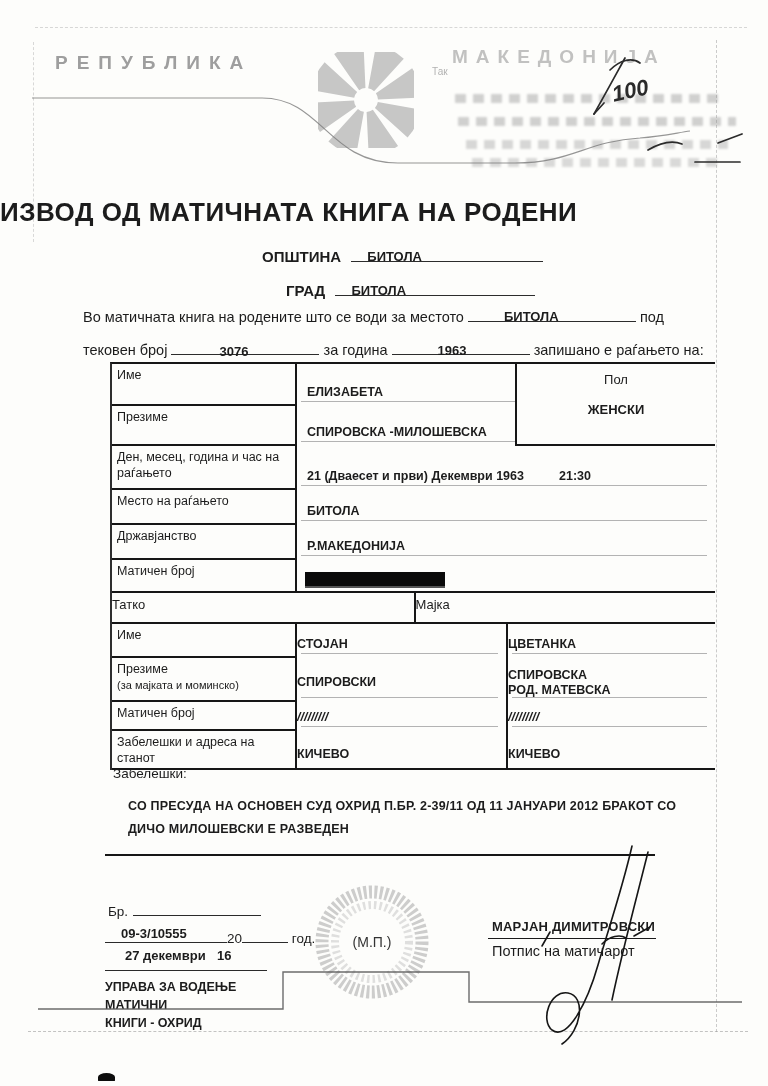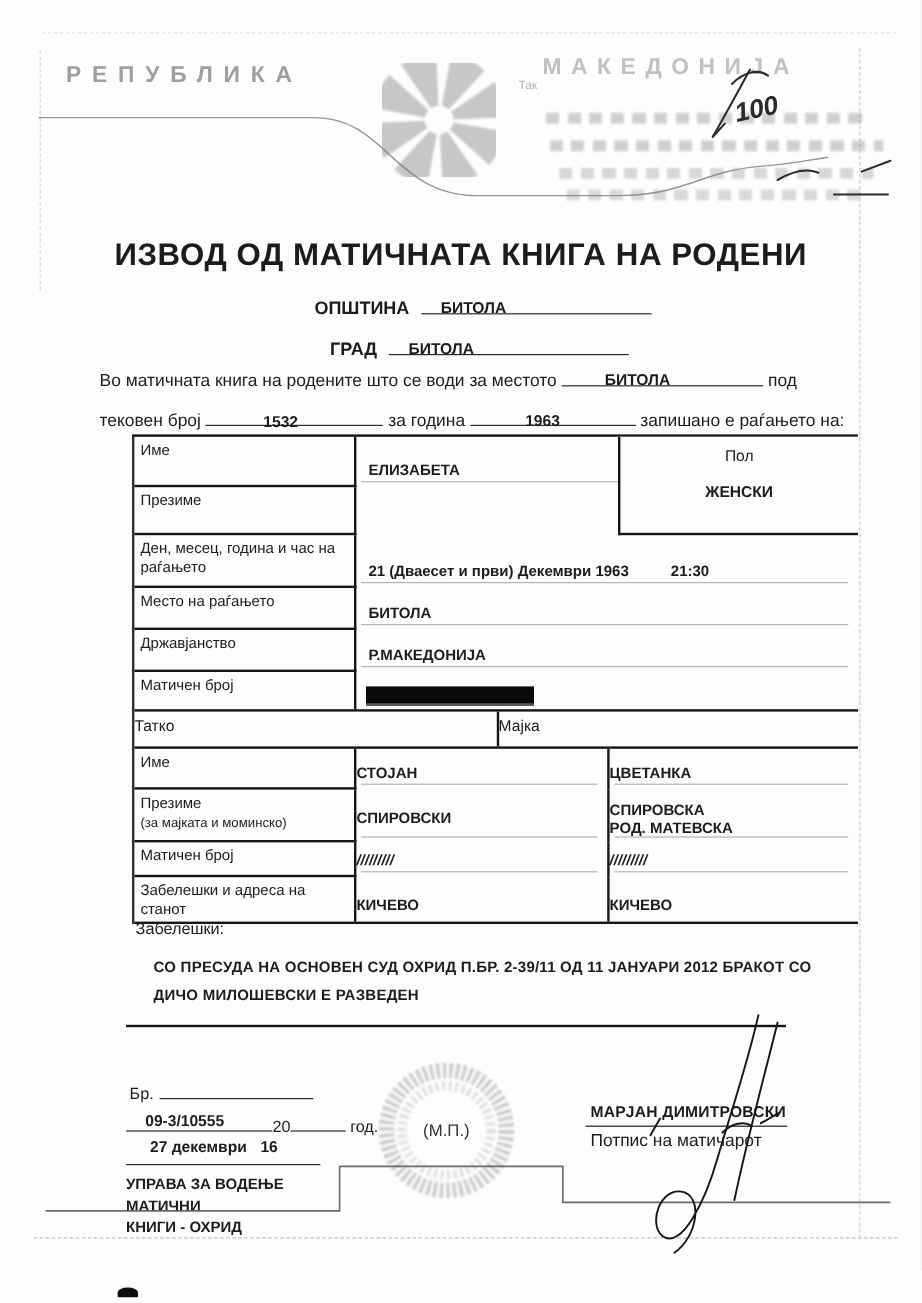--- a/index.html
+++ b/index.html
@@ -16,21 +16,21 @@
   .republic{position:absolute;left:55px;top:52px;font-size:19px;font-weight:600;letter-spacing:9px;
             color:#8e8e8e;opacity:.85;filter:blur(.3px)}
   .country{position:absolute;left:452px;top:46px;font-size:19px;font-weight:600;letter-spacing:8px;
            color:#9a9a9a;opacity:.6;filter:blur(.5px)}
   .taxfrag{position:absolute;left:432px;top:66px;font-size:10px;color:#9f9f9f;opacity:.8}
   .smear{position:absolute;height:9px;opacity:.38;filter:blur(1.1px);
          background:repeating-linear-gradient(90deg,#8a8a8a 0 11px,transparent 11px 18px)}
   .hw-amount{position:absolute;left:612px;top:78px;font-size:22px;font-style:italic;color:#2a2a2a;
              transform:rotate(-12deg);font-weight:600}
   
-  .title{position:absolute;left:0;top:197px;width:768px;text-align:center;font-size:26px;
+  .title{position:absolute;left:0;top:197px;width:768px;text-align:left;font-size:26px;
          font-weight:700;letter-spacing:.5px}
   .fieldline{position:absolute;font-size:15px;font-weight:700}
   .blank{display:inline-block;position:relative;border-bottom:1.6px solid #2c2c2c;height:15px;
          vertical-align:baseline}
   .blank .bv{position:absolute;left:16px;top:3px;font-weight:700;font-size:13px;white-space:nowrap}
   .intro{position:absolute;font-size:14.5px;font-weight:400;white-space:nowrap}
   .intro .blank .bv{font-size:13px}
   
   .bct{position:absolute;left:110px;top:362px;width:605px;border-top:2px solid #161616;
        border-left:2px solid #2e2e2e;box-sizing:border-box}
@@ -103,38 +103,38 @@
   <div class="hw-amount">100</div>
 
   <div class="title">ИЗВОД ОД МАТИЧНАТА КНИГА НА РОДЕНИ</div>
 
   <div class="fieldline" style="left:262px;top:246px">
     <span>ОПШТИНА</span>
     <span class="blank" style="width:192px;margin-left:6px">
       <span class="bv">БИТОЛА</span>
     </span>
   </div>
-  <div class="fieldline" style="left:275px;top:280px">
+  <div class="fieldline" style="left:286px;top:280px">
     <span>ГРАД</span>
     <span class="blank" style="width:200px;margin-left:6px">
       <span class="bv">БИТОЛА</span>
     </span>
   </div>
 
   <div class="intro" style="left:83px;top:306px">
     <span>Во матичната книга на родените што се води за местото</span>
     <span class="blank" style="width:168px">
       <span class="bv" style="left:36px">БИТОЛА</span>
     </span>
     <span>под</span>
   </div>
   <div class="intro" style="left:83px;top:339px">
     <span>тековен број</span>
     <span class="blank" style="width:148px">
-      <span class="bv" style="left:48px;top:5px">1532</span>
+      <span class="bv" style="left:48px;top:5px">3076</span>
     </span>
     <span>за година</span>
     <span class="blank" style="width:138px">
       <span class="bv" style="left:46px;top:4px">1963</span>
     </span>
     <span>запишано е раѓањето на:</span>
   </div>
 
   <div class="bct">
 
@@ -146,20 +146,24 @@
     <div class="trow" style="height:42px">
       <div class="tl">Име</div>
       <div class="tv">
         <span class="val">ЕЛИЗАБЕТА</span>
         <i class="uline short"></i>
       </div>
     </div>
 
     <div class="trow" style="height:40px">
       <div class="tl">Презиме</div>
+      <div class="tv">
+        <span class="val">СПИРОВСКА -МИЛОШЕВСКА</span>
+        <i class="uline short"></i>
+      </div>
     </div>
 
     <div class="trow" style="height:44px">
       <div class="tl">Ден, месец, година и час на раѓањето</div>
       <div class="tv">
         <span class="val">21 (Дваесет и први) Декември 1963</span>
         <span class="val2">21:30</span>
         <i class="uline"></i>
       </div>
     </div>

